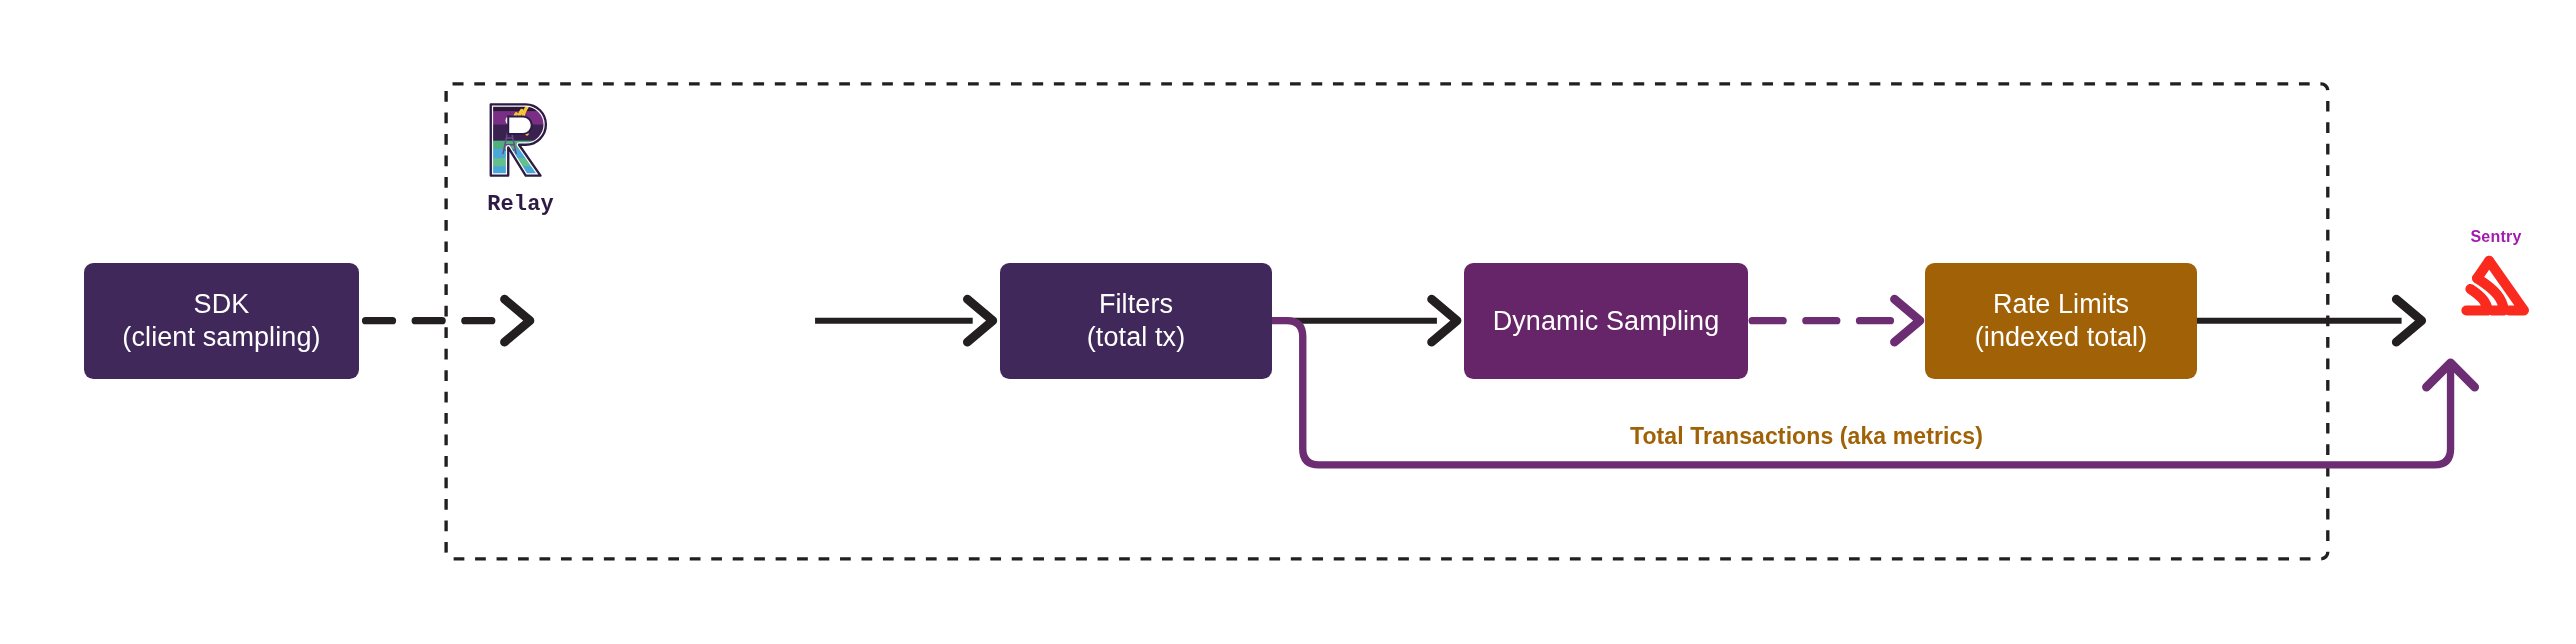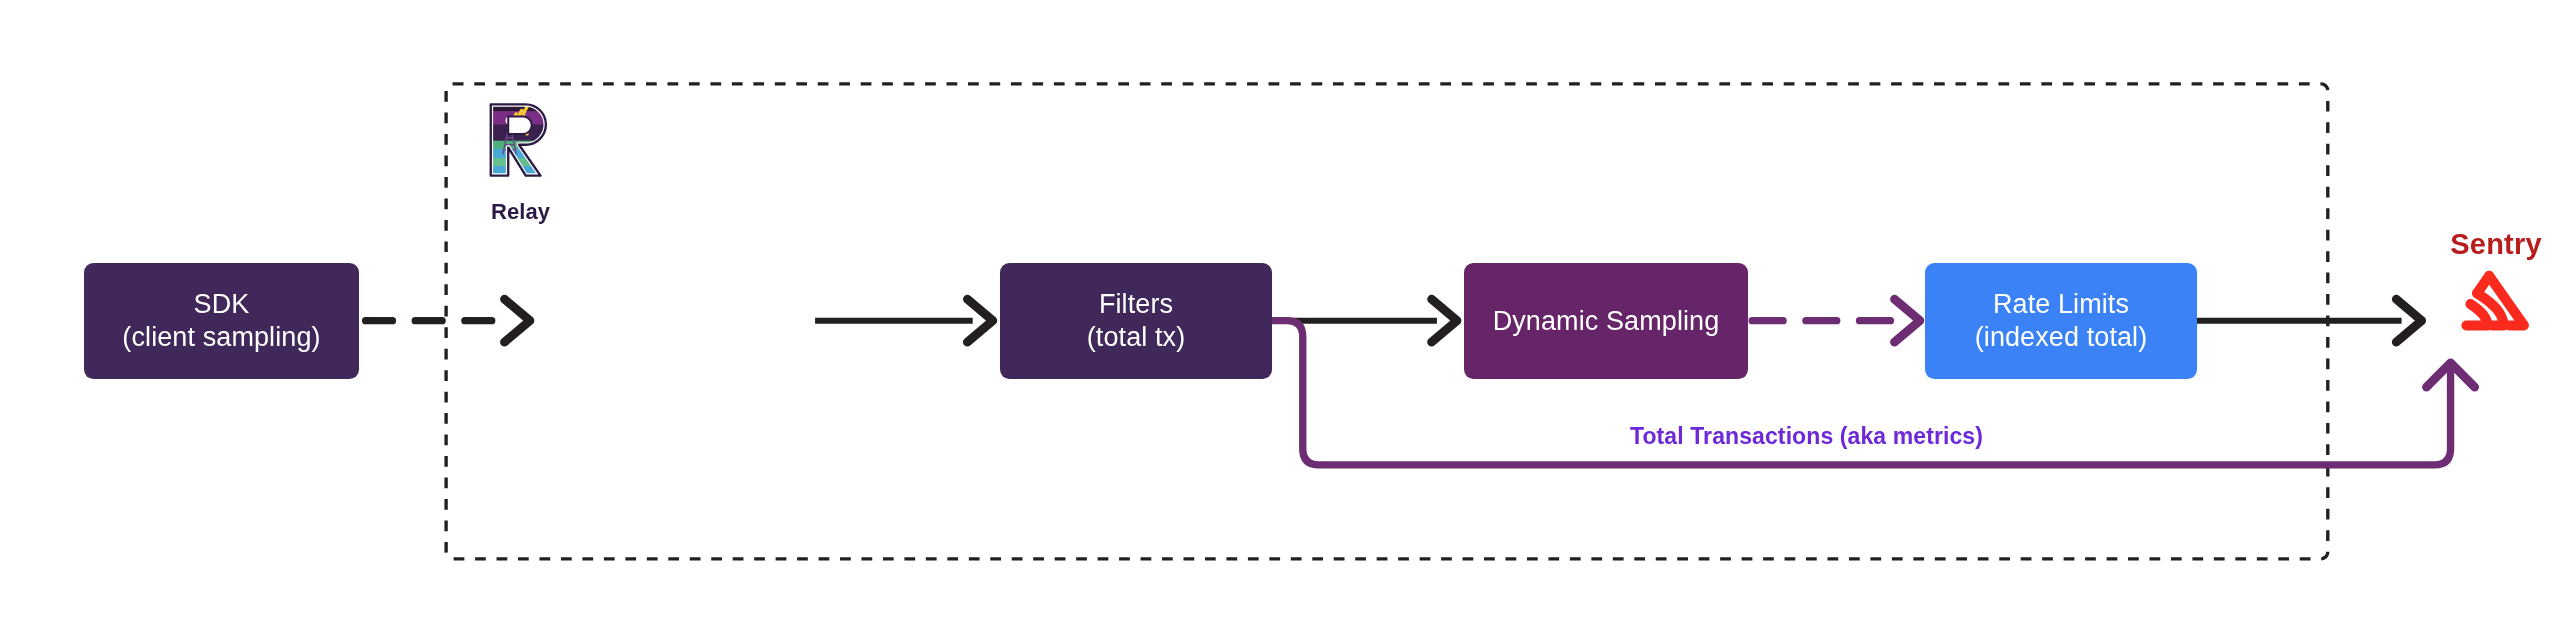--- a/index.html
+++ b/index.html
@@ -41,61 +41,62 @@
     text-align: center;
     letter-spacing: 0.1px;
     box-sizing: border-box;
     padding: 4px 6.7px;
   }
   .node .line2 { display: block; }
   #node-sdk      { left: 84px;  top: 263px; width: 275px; height: 116px; background: #40285A; }
   #node-filters  { left: 537px;  top: 263px; width: 278px; height: 116px; background: #40285A; }
   #node-quotas   { left: 1000px; top: 263px; width: 272px; height: 116px; background: #40285A; }
   #node-dynamic  { left: 1464px; top: 263px; width: 284px; height: 116px; background: #662469; }
-  #node-ratelim  { left: 1925px; top: 263px; width: 272px; height: 116px; background: #3b82f6; }
+  #node-ratelim  { left: 1925px; top: 263px; width: 272px; height: 116px; background: #a16207; }
 
   #relay-group {
     position: absolute;
     left: 470px;
     top: 99px;
     width: 101px;
     text-align: center;
   }
   #relay-logo { width: 74px; height: 82px; display: block; margin: 0 auto; }
   #relay-label {
     font-size: 22px;
     font-weight: bold;
     color: #2E1B45;
-    margin-top: 18px;
+    margin-top: 11px;
     letter-spacing: 0.1px;
+    font-family: Liberation Mono, monospace;
   }
 
   #sentry-group {
     position: absolute;
     left: 2422px;
     top: 228px;
     width: 148px;
     text-align: center;
   }
   #sentry-label {
-    font-size: 29px;
+    font-size: 16px;
     font-weight: bold;
-    color: #b91c1c;
+    color: #a21caf;
     letter-spacing: 0.2px;
     margin-bottom: 4px;
   }
   #sentry-logo { width: 79px; height: 70px; display: block; margin: 0 auto; }
 
   #metrics-label {
     position: absolute;
     left: 1630px;
     top: 423px;
     font-size: 23px;
     font-weight: bold;
-    color: #6d28d9;
+    color: #a16207;
     white-space: nowrap;
     letter-spacing: 0.1px;
   }
 </style>
 </head>
 <body>
 
 <div id="canvas">
 
   <svg class="svg-layer" viewBox="0 0 3840 960">

